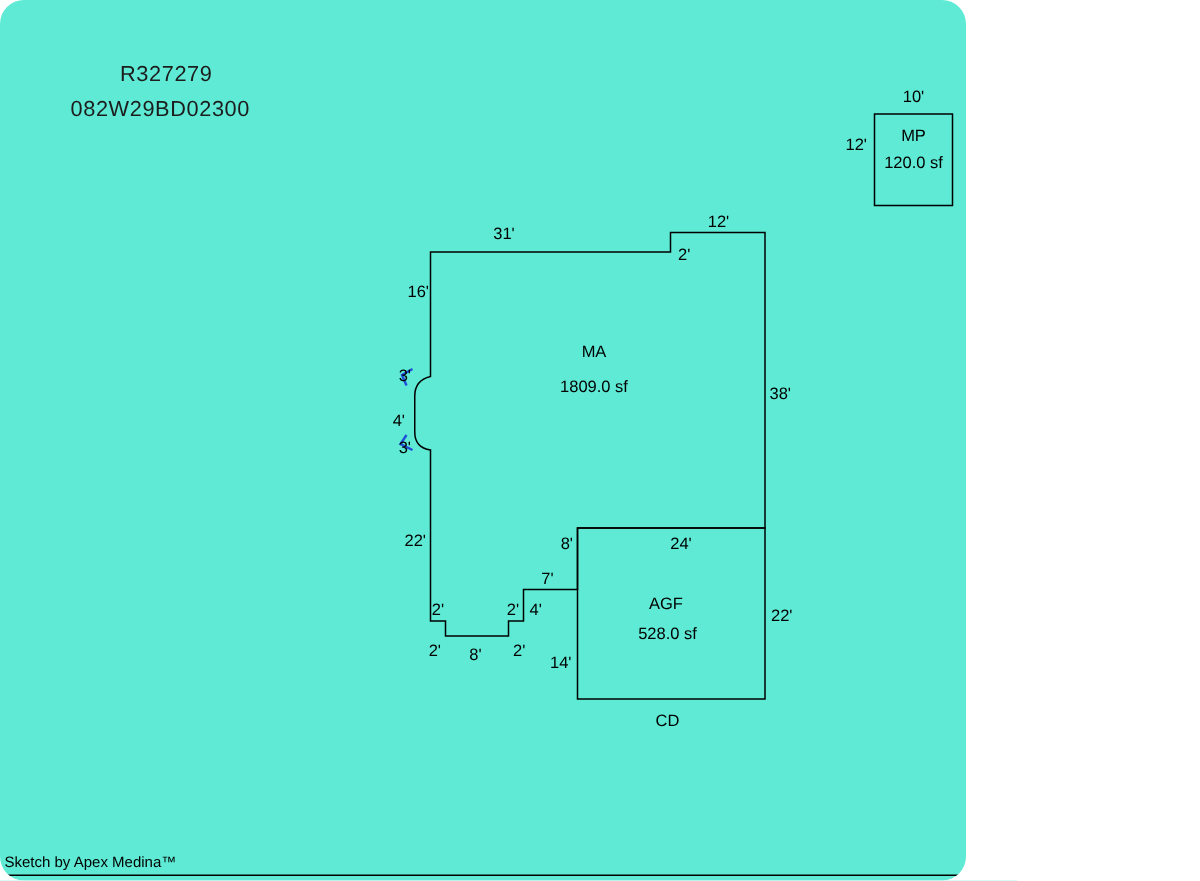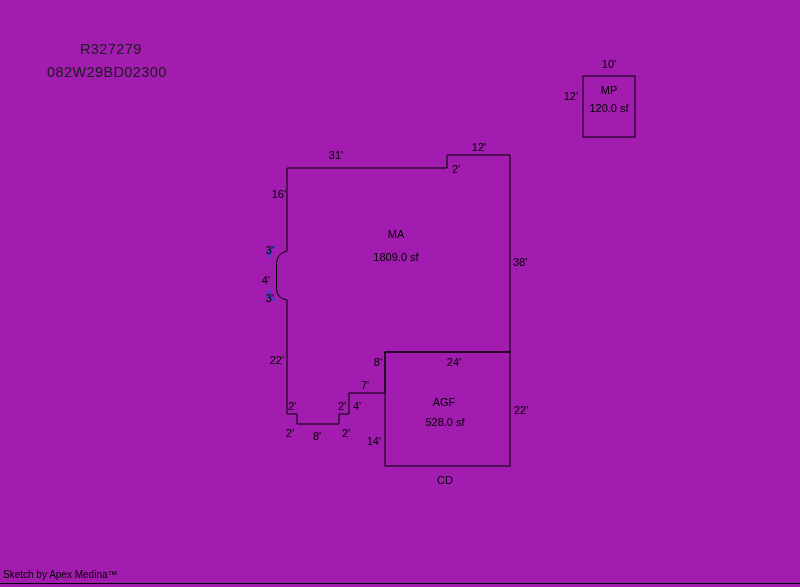--- a/index.html
+++ b/index.html
@@ -1,21 +1,22 @@
 <!DOCTYPE html>
 <html><head>
 <meta charset="utf-8">
 <style>
   html,body{margin:0;padding:0;background:#ffffff;}
   .page{
     position:relative;
-    width:800px;height:587px;
-    background:#a21caf;
+    width:644px;height:587px;
+    background:#5eead4;
     overflow:hidden;
     font-family:"Liberation Sans", sans-serif;
+    border-radius:16px;
   }
   svg{display:block;}
   svg text{
     fill:#000000;
     font-family:"Liberation Sans", sans-serif;
     font-size:11px;
   }
   svg text.hdr{font-size:14.5px;letter-spacing:.4px;fill:#1c1c1c;}
   svg text.ftr{font-size:10px;}
   .outline{fill:none;stroke:#000000;stroke-width:1;}

